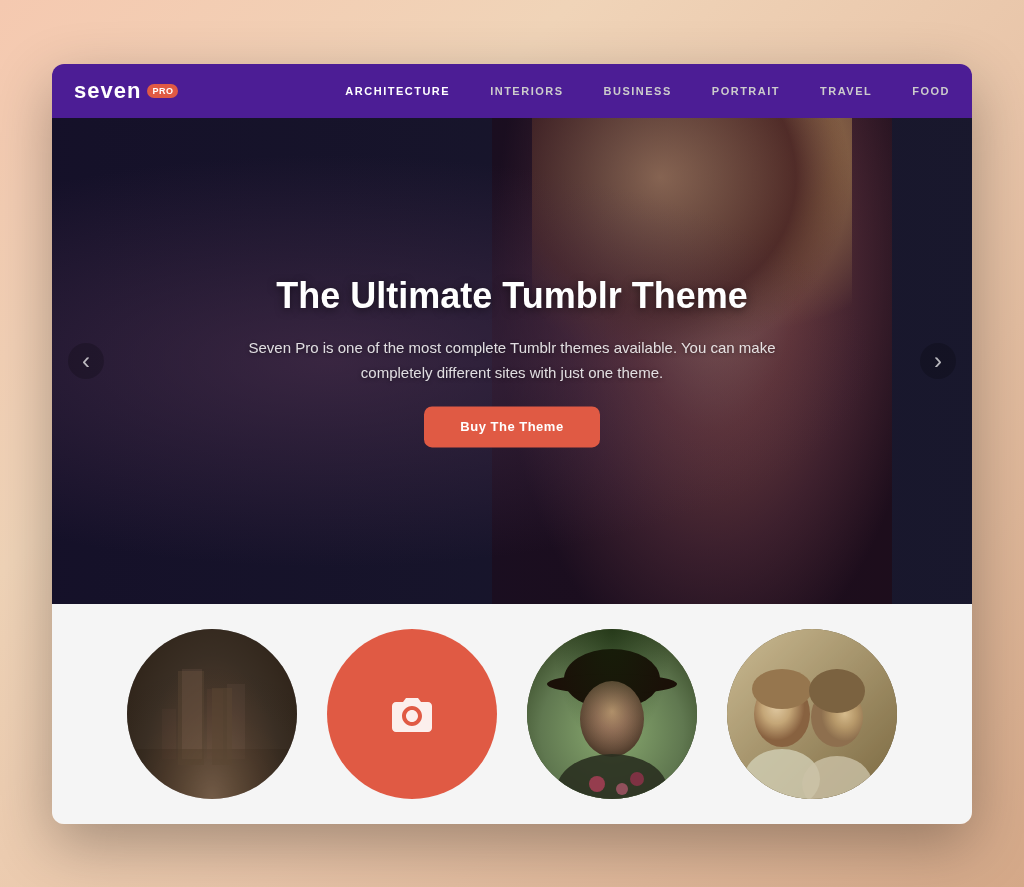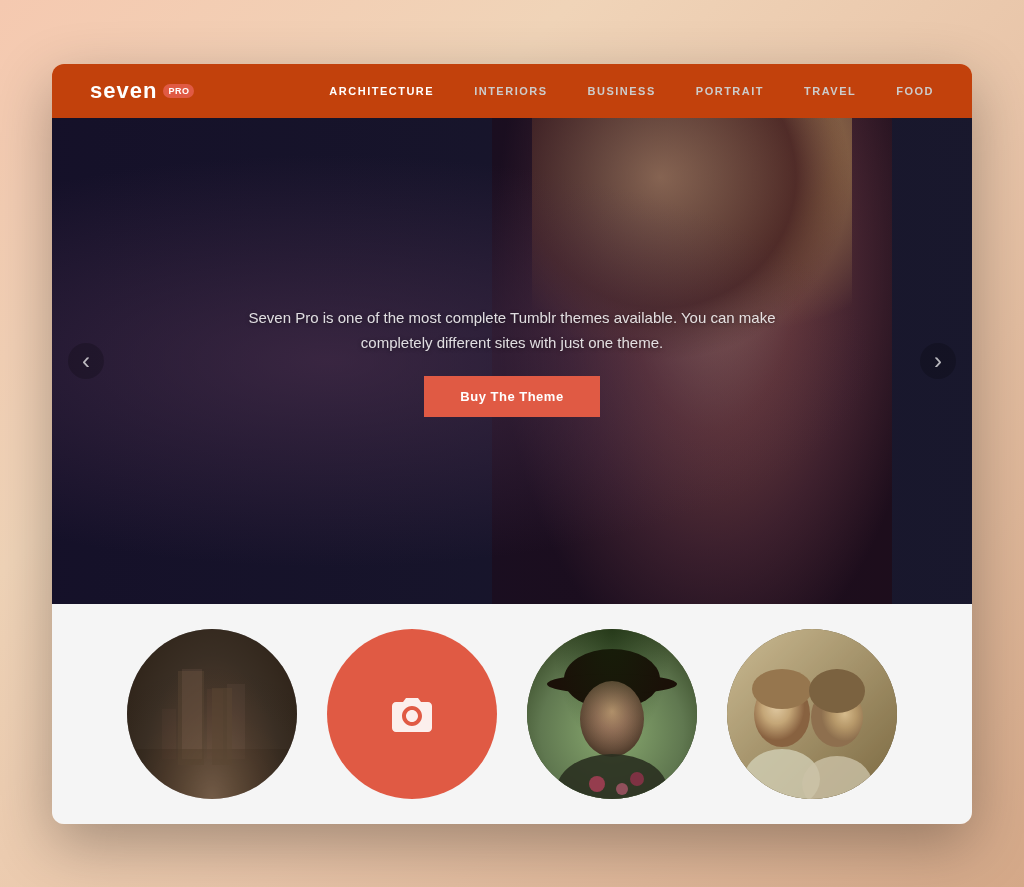--- a/index.html
+++ b/index.html
@@ -19,26 +19,26 @@
       height: 760px;
       border-radius: 12px;
       overflow: hidden;
       box-shadow: 0 20px 60px rgba(0,0,0,0.3);
       display: flex;
       flex-direction: column;
     }
 
     
     .navbar {
-      background: #c2410c;
+      background: #4c1d95;
       height: 54px;
       display: flex;
       align-items: center;
       justify-content: space-between;
-      padding: 0 38px;
+      padding: 0 22px;
       flex-shrink: 0;
     }
 
     .logo-area {
       display: flex;
       align-items: center;
       gap: 6px;
     }
 
     .logo-text {
@@ -149,21 +149,21 @@
     }
 
     .cta-button {
       background: #e05a44;
       color: #ffffff;
       border: none;
       padding: 13px 36px;
       font-size: 13px;
       font-weight: 600;
       letter-spacing: 0.5px;
-      border-radius: 0;
+      border-radius: 8px;
       cursor: pointer;
       text-transform: none;
     }
 
     
     .nav-arrow {
       position: absolute;
       top: 50%;
       transform: translateY(-50%);
       z-index: 20;
@@ -323,20 +323,21 @@
       <div class="hero-bg"></div>
       <div class="face-sim">
         <div class="face-sim" style="position:absolute;inset:0;z-index:2;background:
           radial-gradient(ellipse at 55% 28%, #c8957a 0%, #a87060 12%, #804540 28%, #502830 48%, #200d18 70%),
           linear-gradient(to bottom, #0a0510 0%, transparent 20%, transparent 80%, #050210 100%);"></div>
       </div>
 
       <button class="nav-arrow left">‹</button>
 
       <div class="hero-content">
+        <h1 class="hero-title">The Ultimate Tumblr Theme</h1>
         <p class="hero-subtitle">Seven Pro is one of the most complete Tumblr themes available. You
 can make completely different sites with just one theme.</p>
         <button class="cta-button">Buy The Theme</button>
       </div>
 
       <button class="nav-arrow right">›</button>
     </div>
 
     <div class="gallery-section">
 

